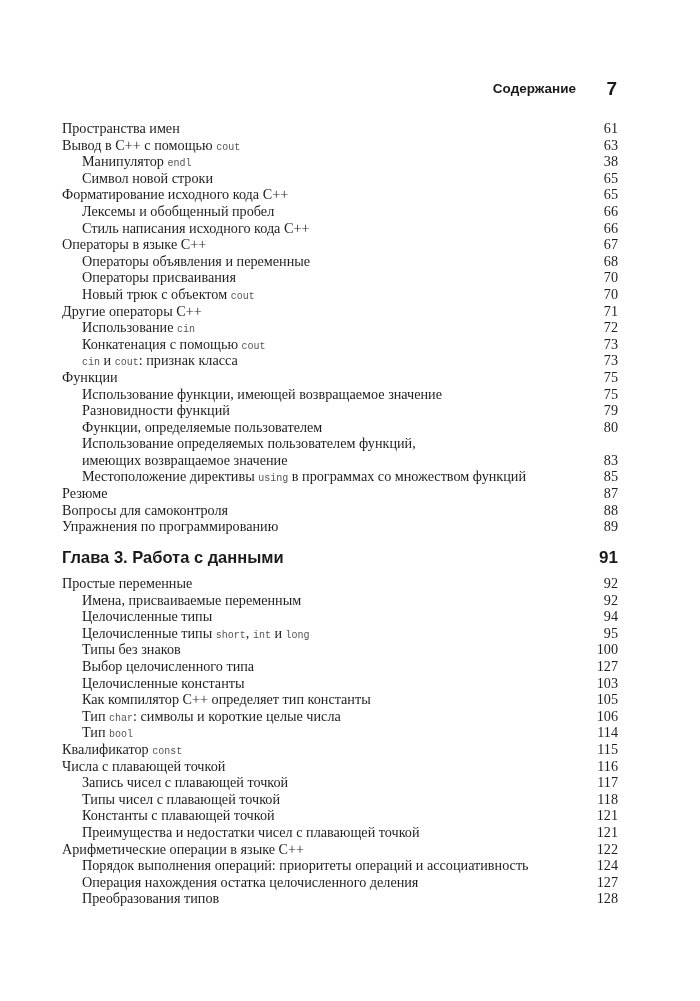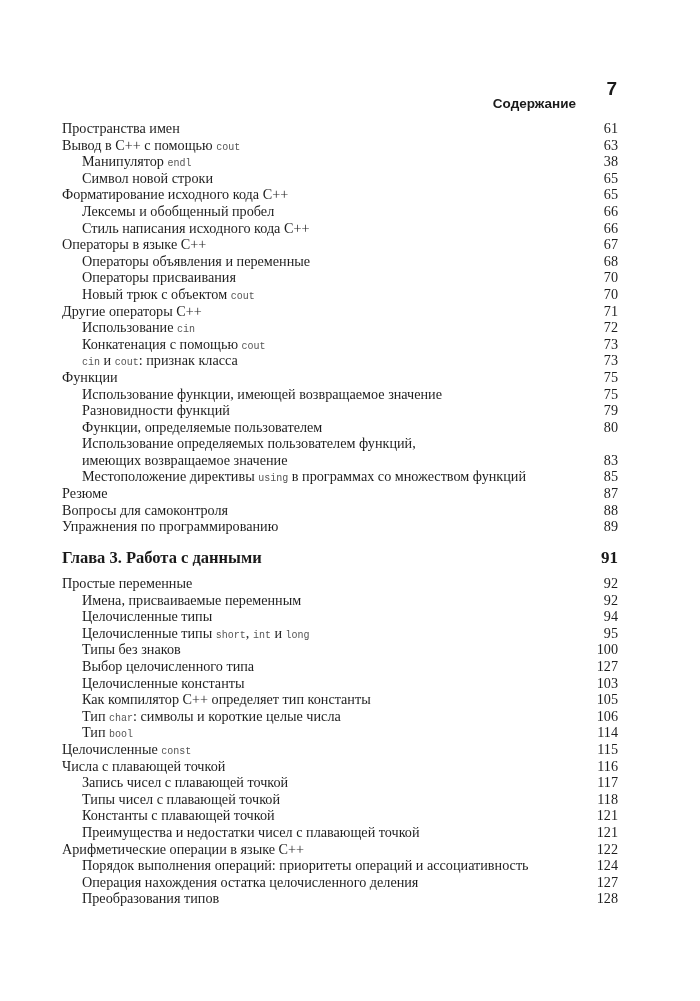--- a/index.html
+++ b/index.html
@@ -9,21 +9,21 @@
     position: relative;
     overflow: hidden;
     color: #1e1e1e;
   }
   .header {
     position: absolute;
     top: 78px; left: 0; width: 700px; height: 24px;
   }
   .header-title {
     position: absolute;
-    right: 124px; top: 18px;
+    right: 124px; top: 3px;
     font-family: "Liberation Sans", sans-serif;
     font-weight: bold;
     font-size: 13.5px;
     color: #1a1a1a;
   }
   .header-page {
     position: absolute;
     right: 83px; top: 0;
     font-family: "Liberation Sans", sans-serif;
     font-weight: bold;
@@ -52,21 +52,21 @@
   }
   code, .mono {
     font-family: "Liberation Mono", monospace;
     font-size: 10px;
     color: #555;
   }
   .chapter {
     position: absolute;
     left: 62px; width: 556px;
     top: 548px; height: 24px;
-    font-family: Liberation Serif, serif;
+    font-family: Liberation Sans, sans-serif;
     font-weight: bold;
     font-size: 16.5px;
     color: #1a1a1a;
   }
   .chapter .page {
     position: absolute; right: 0; top: 0;
     font-size: 17px;
   }
 </style>
 </head>
@@ -114,21 +114,21 @@
     <div class="row lvl0"><span class="label"><span>Простые переменные</span></span><span class="page">92</span></div>
     <div class="row lvl1"><span class="label"><span>Имена, присваиваемые переменным</span></span><span class="page">92</span></div>
     <div class="row lvl1"><span class="label"><span>Целочисленные типы</span></span><span class="page">94</span></div>
     <div class="row lvl1"><span class="label"><span>Целочисленные типы </span><span class="mono">short</span><span>, </span><span class="mono">int</span><span> и </span><span class="mono">long</span></span><span class="page">95</span></div>
     <div class="row lvl1"><span class="label"><span>Типы без знаков</span></span><span class="page">100</span></div>
     <div class="row lvl1"><span class="label"><span>Выбор целочисленного типа</span></span><span class="page">127</span></div>
     <div class="row lvl1"><span class="label"><span>Целочисленные константы</span></span><span class="page">103</span></div>
     <div class="row lvl1"><span class="label"><span>Как компилятор C++ определяет тип константы</span></span><span class="page">105</span></div>
     <div class="row lvl1"><span class="label"><span>Тип </span><span class="mono">char</span><span>: символы и короткие целые числа</span></span><span class="page">106</span></div>
     <div class="row lvl1"><span class="label"><span>Тип </span><span class="mono">bool</span></span><span class="page">114</span></div>
-    <div class="row lvl0"><span class="label"><span>Целочисленные </span><span class="mono">const</span></span><span class="page">115</span></div>
+    <div class="row lvl0"><span class="label"><span>Квалификатор </span><span class="mono">const</span></span><span class="page">115</span></div>
     <div class="row lvl0"><span class="label"><span>Числа с плавающей точкой</span></span><span class="page">116</span></div>
     <div class="row lvl1"><span class="label"><span>Запись чисел с плавающей точкой</span></span><span class="page">117</span></div>
     <div class="row lvl1"><span class="label"><span>Типы чисел с плавающей точкой</span></span><span class="page">118</span></div>
     <div class="row lvl1"><span class="label"><span>Константы с плавающей точкой</span></span><span class="page">121</span></div>
     <div class="row lvl1"><span class="label"><span>Преимущества и недостатки чисел с плавающей точкой</span></span><span class="page">121</span></div>
     <div class="row lvl0"><span class="label"><span>Арифметические операции в языке C++</span></span><span class="page">122</span></div>
     <div class="row lvl1"><span class="label"><span>Порядок выполнения операций: приоритеты операций и ассоциативность</span></span><span class="page">124</span></div>
     <div class="row lvl1"><span class="label"><span>Операция нахождения остатка целочисленного деления</span></span><span class="page">127</span></div>
     <div class="row lvl1"><span class="label"><span>Преобразования типов</span></span><span class="page">128</span></div>
   </div>

